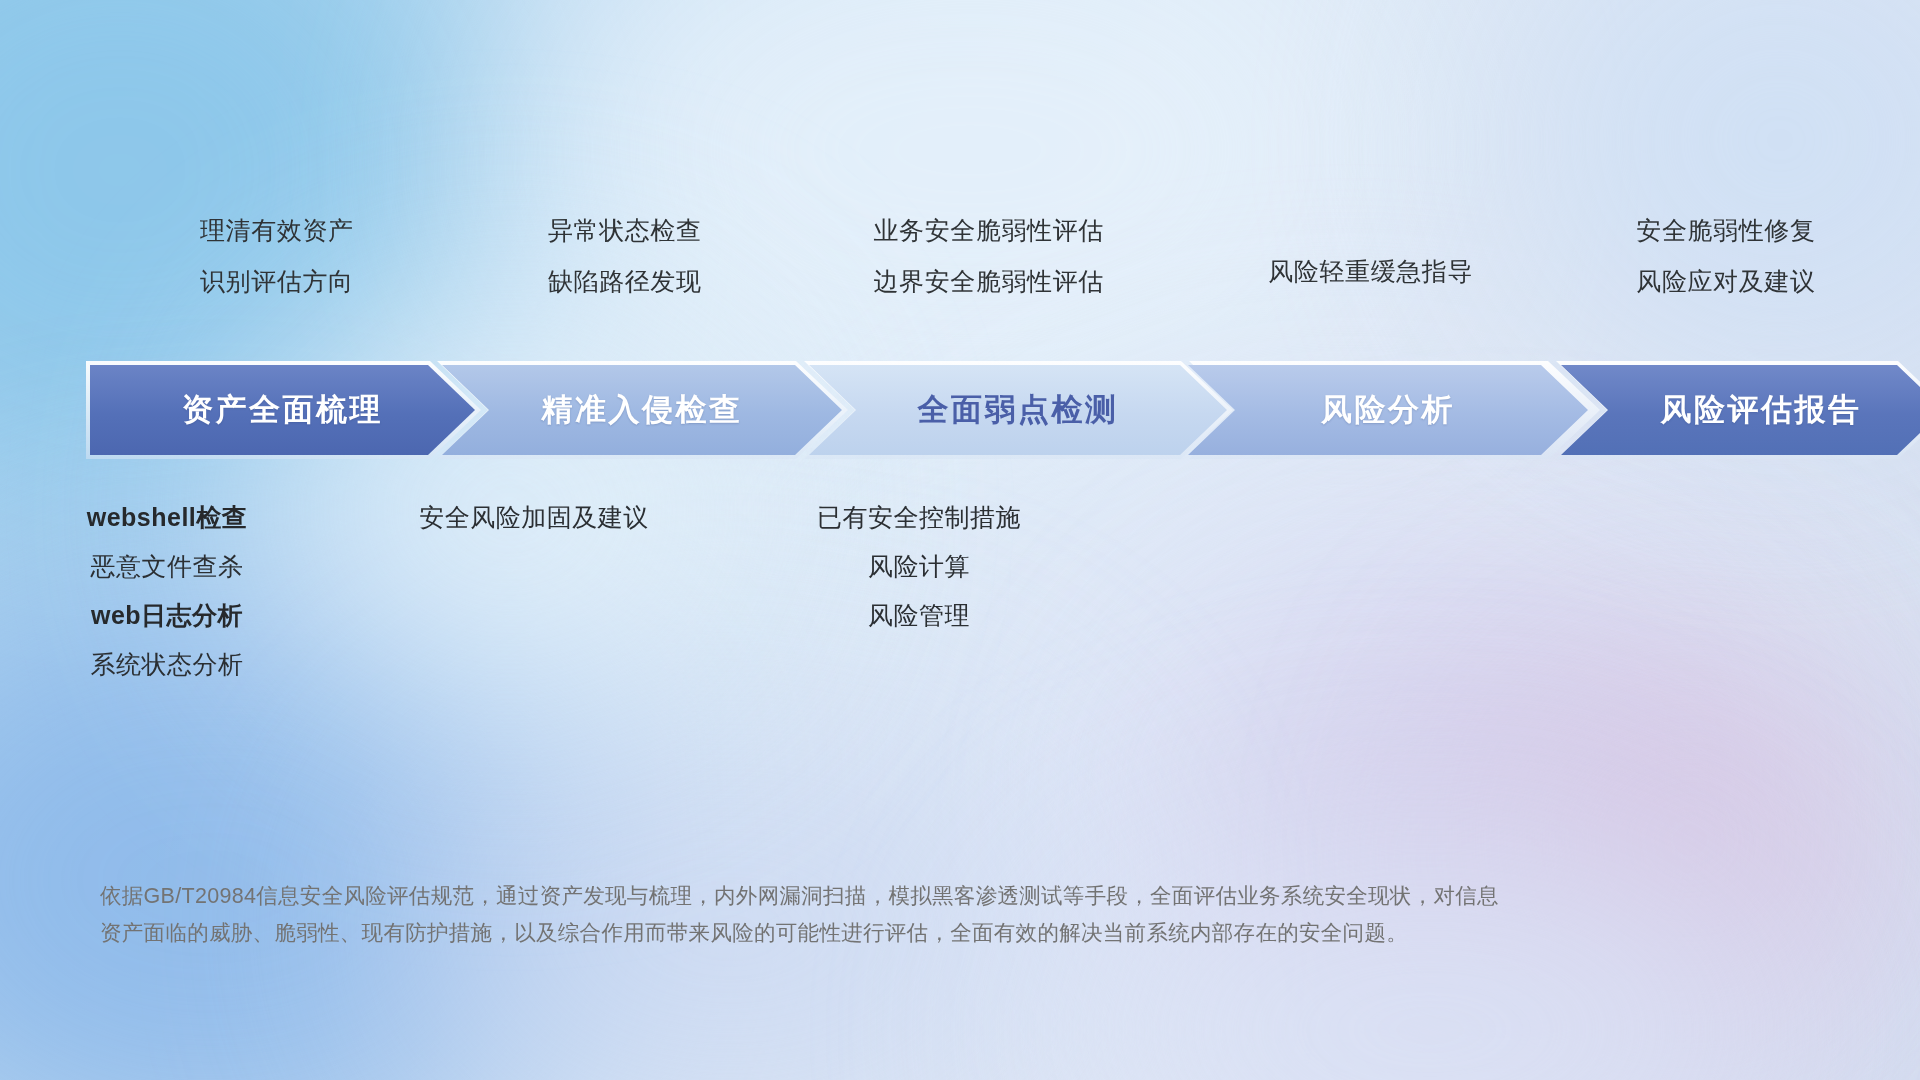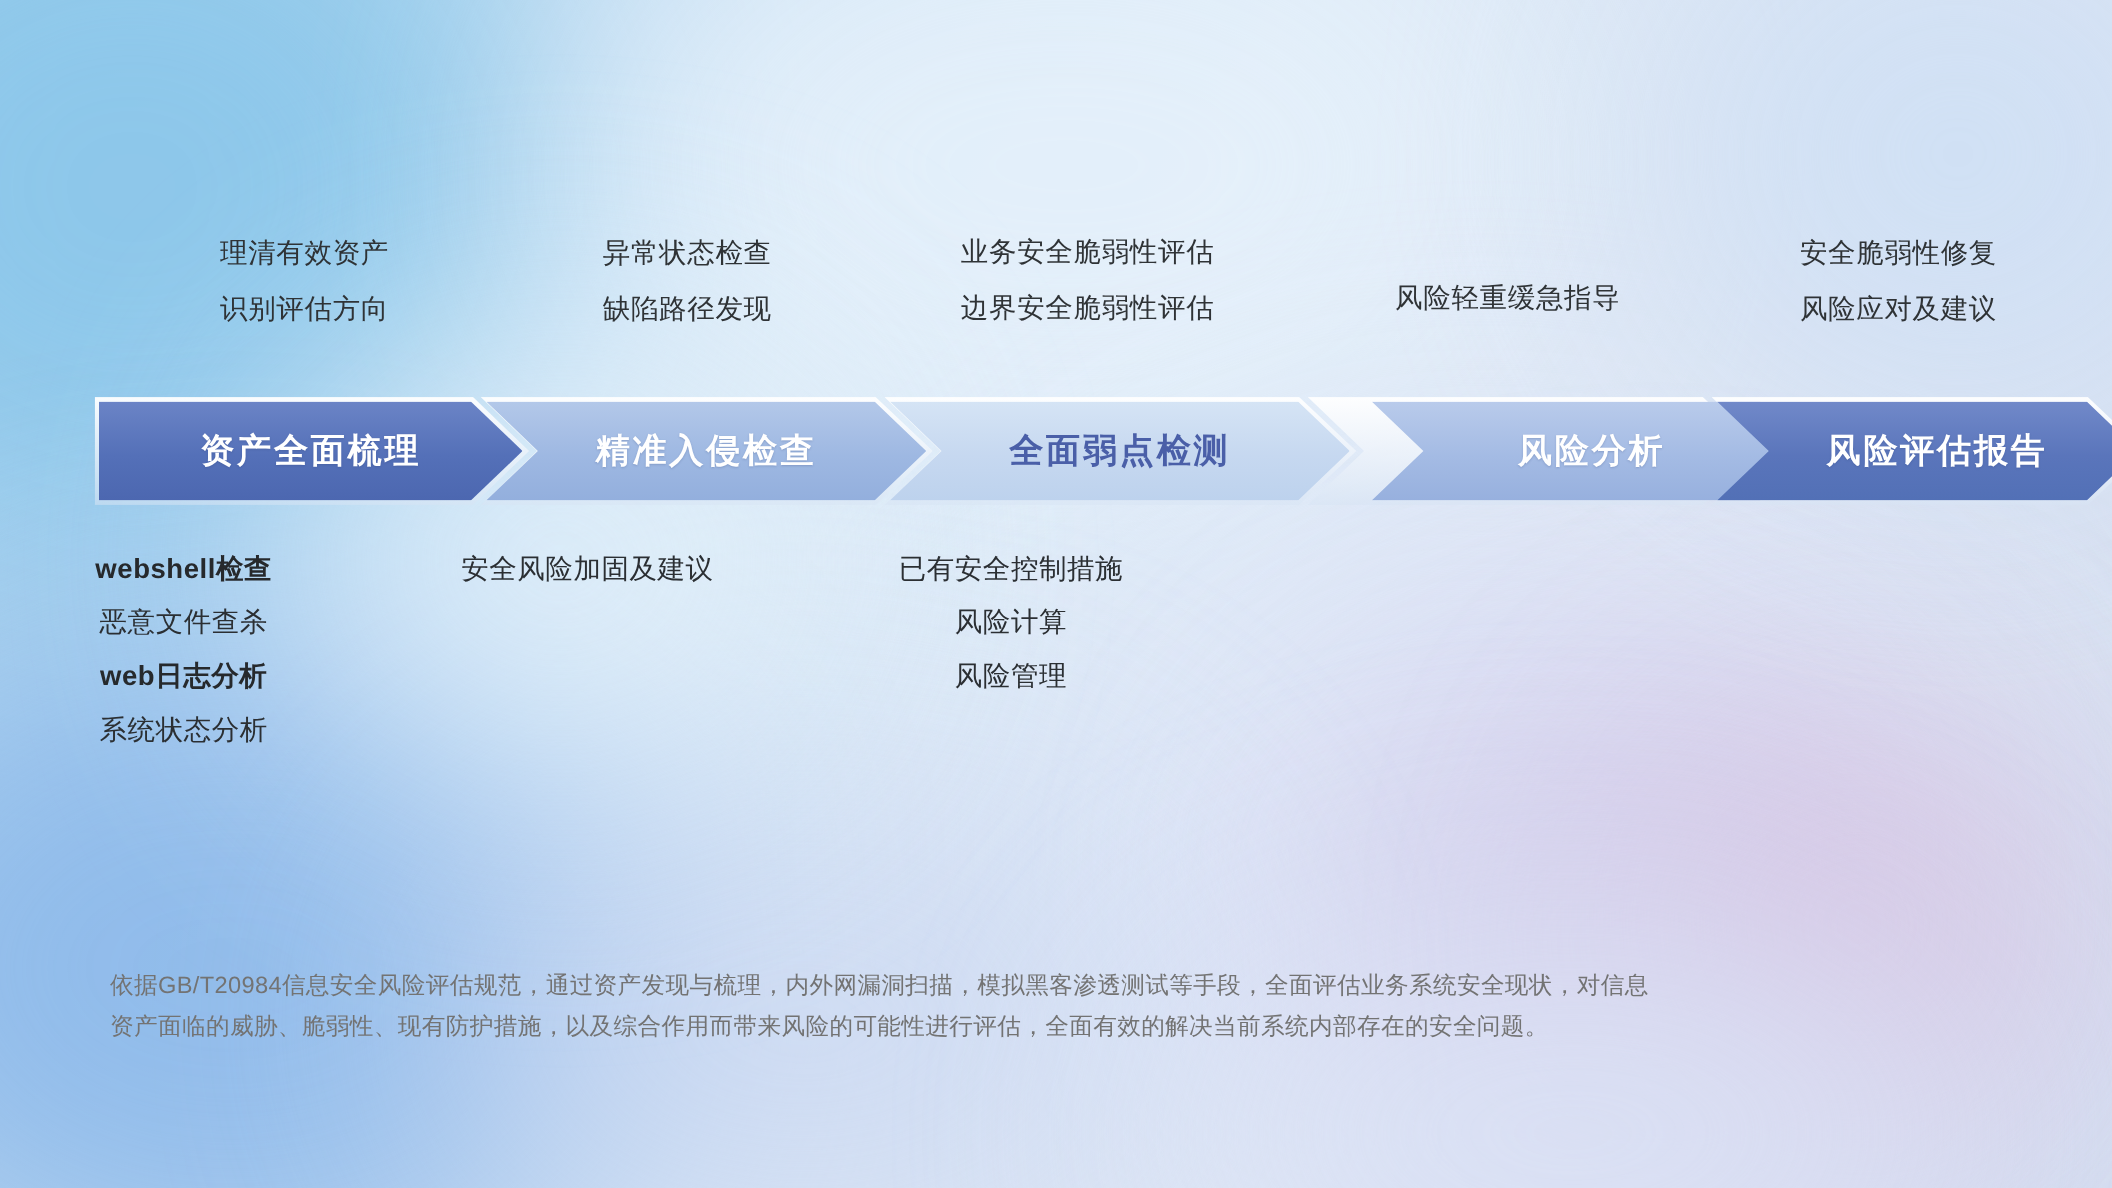--- a/index.html
+++ b/index.html
@@ -62,21 +62,21 @@
             color:#ffffff;
             clip-path:polygon(0 0, 338px 0, 385px 50%, 338px 100%, 0 100%); }
   .seg.s2 { left:352px;  width:400px;
             background:linear-gradient(180deg,#b3c8e9 0%,#9eb8e2 55%,#93afdd 100%);
             color:#ffffff;
             clip-path:polygon(0 0, 353px 0, 400px 50%, 353px 100%, 0 100%, 47px 50%); }
   .seg.s3 { left:719px;  width:418px;
             background:linear-gradient(180deg,#d5e4f5 0%,#c6d8f0 55%,#bdd2ed 100%);
             color:#4a5fa8; text-shadow:none;
             clip-path:polygon(0 0, 371px 0, 418px 50%, 371px 100%, 0 100%, 47px 50%); }
-  .seg.s4 { left:1157px; width:400px;
+  .seg.s4 { left:1098px; width:400px;
             background:linear-gradient(180deg,#b9cbeb 0%,#a4bbe4 55%,#97b0de 100%);
             color:#ffffff;
             clip-path:polygon(0 0, 353px 0, 400px 50%, 353px 100%, 0 100%, 47px 50%);justify-content:center; }
   .seg.s5 { left:1471px; width:400px;
             background:linear-gradient(180deg,#7189c9 0%,#5a75bb 55%,#5270b6 100%);
             color:#ffffff;
             clip-path:polygon(0 0, 336px 0, 383px 50%, 336px 100%, 0 100%, 47px 50%); }
 
   
   .bevel { position:absolute; top:-4px; height:98px;
@@ -114,21 +114,21 @@
 
   <div class="col-labels top-row">
     <div class="col" style="width:385px;margin-left:90px;">
       <div class="top-label">理清有效资产</div>
       <div class="top-label">识别评估方向</div>
     </div>
     <div class="col" style="width:400px;margin-left:-33px;">
       <div class="top-label">异常状态检查</div>
       <div class="top-label">缺陷路径发现</div>
     </div>
-    <div class="col" style="width:418px;margin-left:-33px;font-family:Liberation Mono, monospace;">
+    <div class="col" style="width:418px;margin-left:-33px;">
       <div class="top-label">业务安全脆弱性评估</div>
       <div class="top-label">边界安全脆弱性评估</div>
     </div>
     <div class="col" style="width:400px;margin-left:-15px;justify-content:center;padding-top:22px;">
       <div class="top-label">风险轻重缓急指导</div>
     </div>
     <div class="col" style="width:400px;margin-left:-33px;">
       <div class="top-label">安全脆弱性修复</div>
       <div class="top-label">风险应对及建议</div>
     </div>

